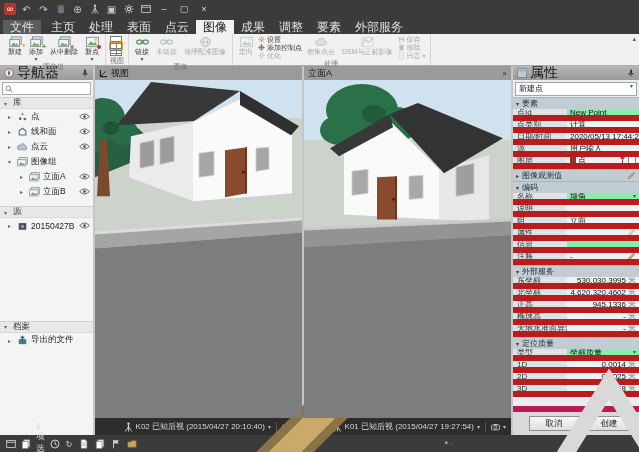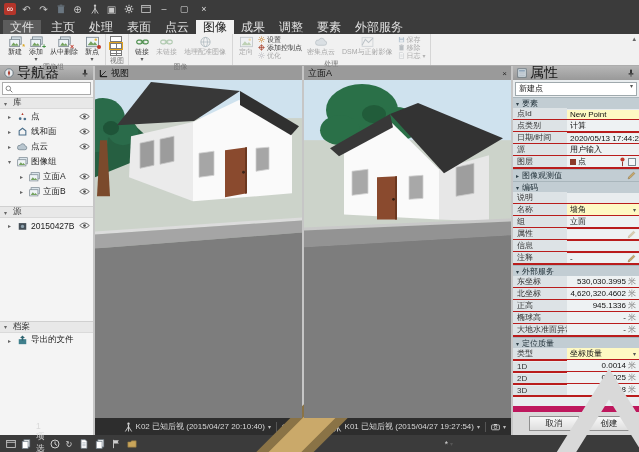--- a/index.html
+++ b/index.html
@@ -75,24 +75,24 @@
   .pane-bar .caret{color:#bbb;}
   .pbar-sep{width:1px;height:10px;background:#555;margin:0 2px;}
   
   .propsp{width:126px;background:#e9edef;display:flex;flex-direction:column;flex:0 0 auto;font-size:8px;}
   .selector{margin:2px 2px 1px;height:14px;background:#fff;border:1px solid #9fa9ad;display:flex;align-items:flex-start;padding:0 3px;color:#111;flex:0 0 auto;}
   .selector .caret{margin-left:auto;}
   .psec-h{height:12px;background:#c2cdd3;border-top:1px solid #a9b6bc;display:flex;align-items:center;gap:3px;padding:0 3px;color:#22323a;flex:0 0 auto;font-size:8px;}
   .psec-h .tri{font-size:6px;color:#30414a;}
   .psec-h .hic{margin-left:auto;}
   .psec-h svg{width:9px;height:9px;}
-  .prow{display:flex;height:12px;border-bottom:2px solid #b91c1c;flex:0 0 auto;align-items:flex-end;}
+  .prow{display:flex;height:12px;border-bottom:6px solid #b91c1c;flex:0 0 auto;}
   .plbl{width:54px;background:#dde3e6;padding-left:4px;color:#333;display:flex;align-items:center;flex:0 0 auto;overflow:hidden;white-space:nowrap;}
   .pval{flex:1;background:#eef2f3;display:flex;align-items:center;padding:0 3px;color:#111;min-width:0;overflow:hidden;white-space:nowrap;gap:2px;}
-  .pval.white{background:#fef9c3;}
+  .pval.white{background:#86efac;}
   .pval.num{justify-content:flex-end;}
   .unit{color:#888;}
   .pval .caret{margin-left:auto;}
   .pval .pic{margin-left:auto;}
   .pval svg{width:9px;height:9px;}
   .swatch{width:6px;height:6px;background:#8c3a2a;flex:0 0 auto;}
   .layer-icons{margin-left:auto;display:flex;gap:2px;align-items:center;}
   .layer-icons svg{width:7px;height:10px;}
   .lay2{width:8px;height:8px;border:1px solid #7a8a92;background:#f6f8f9;}
   .pbtns{margin-top:auto;display:flex;justify-content:flex-end;gap:5px;padding:4px 5px;background:#d9d9d9;border-top:6px solid #be185d;flex:0 0 auto;}
@@ -751,29 +751,29 @@
               <use href="#i-pencil"></use>
             </svg>
           </span>
       </div>
 
       <div class="psec-h">
         <span class="tri">▾</span>
         <span>编码</span>
       </div>
       <div class="prow">
-        <div class="plbl">说明</div>
-        <div class="pval"></div>
-      </div>
-      <div class="prow">
         <div class="plbl">名称</div>
         <div class="pval white">
           <span>墙角</span>
           <span class="caret">▾</span>
         </div>
+      </div>
+      <div class="prow">
+        <div class="plbl">说明</div>
+        <div class="pval"></div>
       </div>
       <div class="prow">
         <div class="plbl">组</div>
         <div class="pval">立面</div>
       </div>
       <div class="prow">
         <div class="plbl">属性</div>
         <div class="pval">
           <span class="pic" style="opacity:.5">
               <svg>

